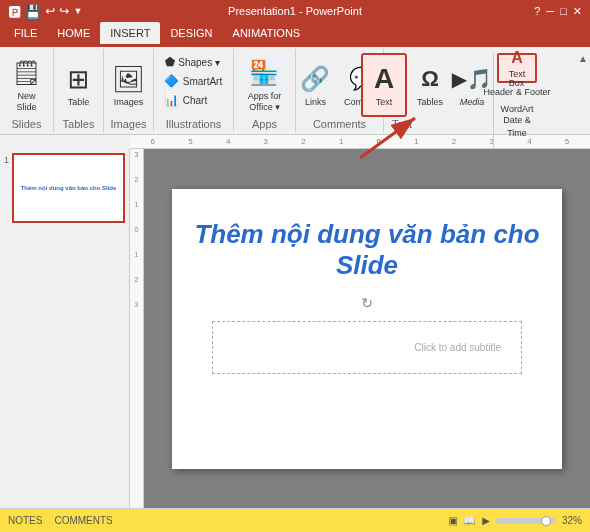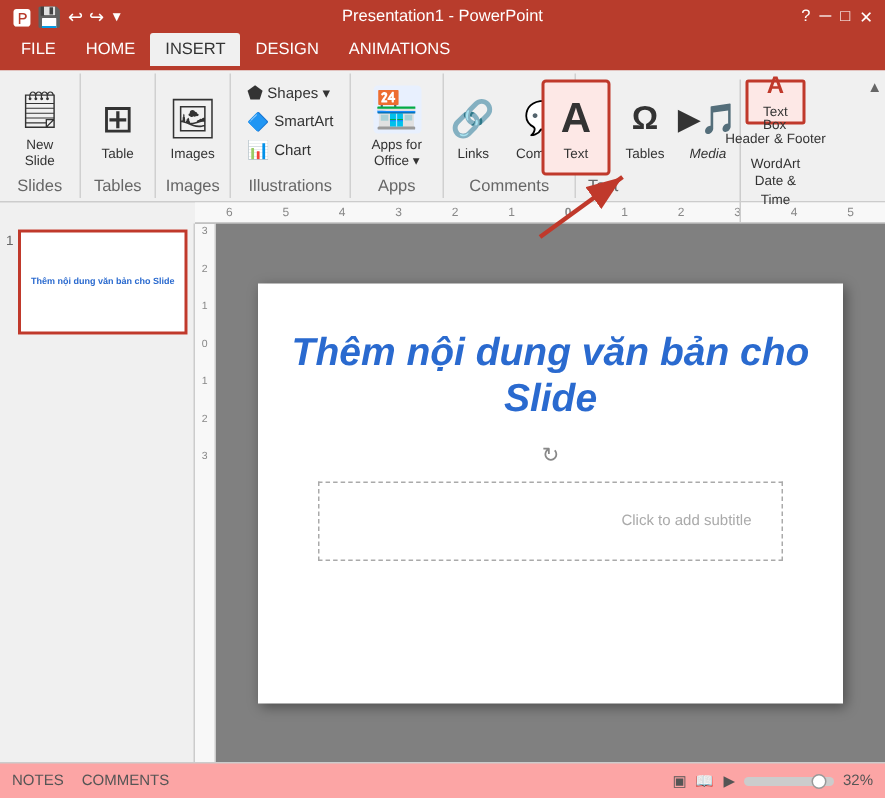--- a/index.html
+++ b/index.html
@@ -205,21 +205,21 @@
       padding: 20px;
       text-align: right;
       font-size: 10px;
       color: #aaa;
       cursor: pointer;
     }
 
     
     .status-bar {
       height: 24px;
-      background: #fca5a5;
+      background: #fde047;
       border-top: 1px solid #ccc;
       display: flex;
       align-items: center;
       justify-content: space-between;
       padding: 0 8px;
       font-size: 10px;
       color: #555;
     }
     .status-left { display: flex; gap: 12px; }
     .status-right { display: flex; align-items: center; gap: 6px; }

